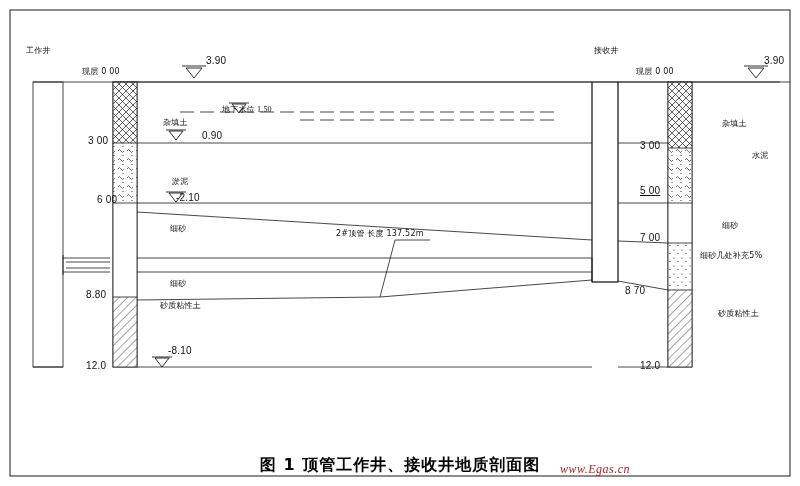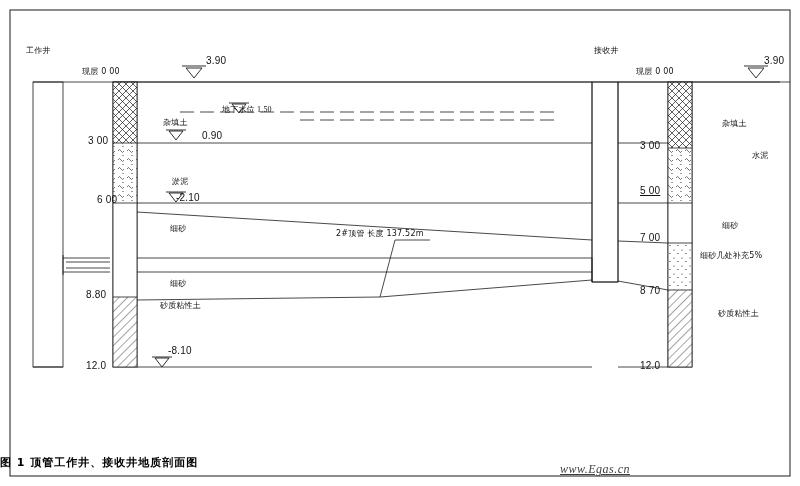--- a/index.html
+++ b/index.html
@@ -41,35 +41,35 @@
   }
   .lbl.num {
     font-family: "Liberation Sans", sans-serif;
     font-size: 10px;
   }
   .caption {
     position: absolute;
     left: 0;
     top: 455px;
     width: 800px;
+    text-align: center;
     font-family: "DejaVu Sans", sans-serif;
-    font-size: 11px;
+    font-size: 16px;
     font-weight: bold;
     letter-spacing: 1px;
   }
   .watermark {
     position: absolute;
     right: 14px;
     top: 462px;
     font-family: "Liberation Serif", serif;
     font-style: italic;
     font-size: 12px;
-    color: #404040;
+    color: #b91c1c;
     letter-spacing: 0.5px;
-    text-decoration: underline;
   }
 </style>
 </head>
 <body>
 
 <div id="stage">
 
   <svg id="drawing" viewBox="0 0 800 486">
     <defs>
       <pattern id="hatchX" width="7" height="7" patternUnits="userSpaceOnUse">
@@ -203,21 +203,21 @@
   <div class="lbl cn" style="left:222px; top:106px;font-family:Liberation Serif, serif;">地下水位 1.50</div>
 
   <div class="lbl num" style="left:88px; top:135px;">3 00</div>
   <div class="lbl num" style="left:97px; top:194px;">6 00</div>
   <div class="lbl num" style="left:86px; top:289px;">8.80</div>
   <div class="lbl num" style="left:86px; top:360px;">12.0</div>
 
   <div class="lbl num" style="left:640px; top:140px;">3 00</div>
   <div class="lbl num" style="left:640px; top:185px;text-decoration:underline;">5 00</div>
   <div class="lbl num" style="left:640px; top:232px;">7 00</div>
-  <div class="lbl num" style="left:640px; top:285px;">8 70</div>
+  <div class="lbl num" style="left:625px; top:285px;">8 70</div>
   <div class="lbl num" style="left:640px; top:360px;">12.0</div>
 
   <div class="lbl cn" style="left:163px; top:119px;">杂填土</div>
   <div class="lbl num" style="left:176px; top:130px;margin-left:26px;">0.90</div>
 
   <div class="lbl cn" style="left:172px; top:178px;">淤泥</div>
   <div class="lbl num" style="left:176px; top:192px;">-2.10</div>
 
   <div class="lbl cn" style="left:170px; top:225px;">细砂</div>
   <div class="lbl cn" style="left:170px; top:280px;">细砂</div>

